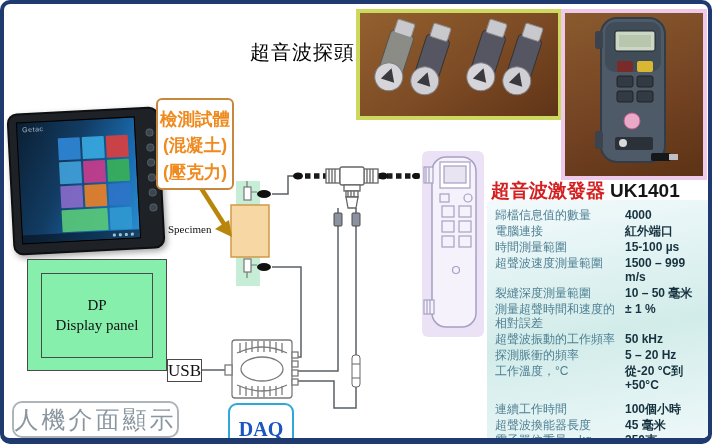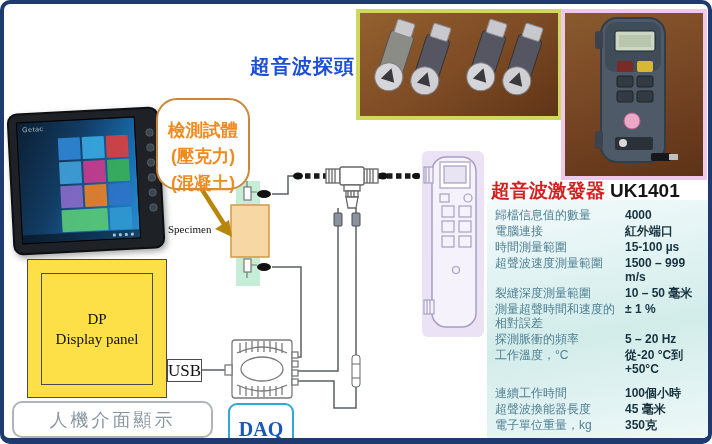--- a/index.html
+++ b/index.html
@@ -26,35 +26,35 @@
   .tab-btns span{width:6px;height:6px;border-radius:50%;background:#3c444c;border:1px solid #55606a;}
 
   
   #probes-photo{left:352px;top:5px;width:198px;height:103px;border:4px solid #ccd95e;
                 background:linear-gradient(135deg,#95603070 , #6e3d1c) #7c4a24;
                 background:linear-gradient(145deg,#93602f 0%,#7c4a24 55%,#5f3417 100%);}
   #exciter-photo{left:557px;top:5px;width:138px;height:163px;border:4px solid #eec9ea;
                  background:linear-gradient(160deg,#8a5a2e 0%,#744323 55%,#5c3315 100%);}
 
   
-  #probe-title{left:246px;top:49px;font-size:20px;font-weight:bold;color:#1d4ed8;letter-spacing:1px;}
-  #callout{left:152px;top:94px;width:94px;height:92px;background:#fff;border:2.5px solid #c8873c;
-           border-radius:21px;text-align:center;color:#ef8a1f;font-weight:bold;font-size:17.5px;
-           line-height:1.5;padding-top:17px;box-sizing:border-box;}
+  #probe-title{left:246px;top:35px;font-size:20px;font-weight:normal;color:#000000;letter-spacing:1px;}
+  #callout{left:152px;top:94px;width:78px;height:92px;background:#fff;border:2.5px solid #c8873c;
+           border-radius:6px;text-align:center;color:#ef8a1f;font-weight:bold;font-size:17.5px;
+           line-height:1.5;padding-top:6px;box-sizing:border-box;}
   #specimen-text{left:164px;top:219px;font-family:"Liberation Serif",serif;font-size:11px;color:#111;}
 
-  #dp-panel{left:23px;top:255px;width:140px;height:139px;border:1.5px solid #4a4a4a;background:#fde047;box-sizing:border-box;}
+  #dp-panel{left:23px;top:255px;width:140px;height:112px;border:1.5px solid #4a4a4a;background:#86efac;box-sizing:border-box;}
   #dp-inner{position:absolute;left:13px;top:13px;right:13px;bottom:12px;border:1.5px solid #4a4a4a;
             display:flex;flex-direction:column;align-items:center;justify-content:center;gap:3px;
             font-family:"Liberation Serif",serif;font-size:15px;color:#111;}
   #usb-box{left:163px;top:355px;width:35px;height:23px;border:1.5px solid #4a4a4a;background:#fff;
            display:flex;align-items:center;justify-content:center;
            font-family:"Liberation Serif",serif;font-size:17px;color:#111;box-sizing:border-box;}
-  #hmi-box{left:8px;top:397px;width:201px;height:37px;border:2px solid #aeb4b8;border-radius:10px;
-           display:flex;align-items:center;justify-content:center;color:#8a96a0;font-size:18px;
+  #hmi-box{left:8px;top:397px;width:167px;height:37px;border:2px solid #aeb4b8;border-radius:10px;
+           display:flex;align-items:center;justify-content:center;color:#8a96a0;font-size:24px;
            letter-spacing:3px;box-sizing:border-box;background:#fff;}
   #daq-box{left:224px;top:399px;width:66px;height:53px;border:2.5px solid #2fa8d8;border-radius:9px;
            display:flex;align-items:center;justify-content:center;color:#1a56c0;font-weight:bold;
            font-size:20px;font-family:"Liberation Serif",serif;box-sizing:border-box;background:#fff;}
 
   #exciter-title{left:487px;top:174px;font-size:19px;font-weight:bold;white-space:nowrap;}
   #exciter-title .zh{color:#d42020;}
   #exciter-title .model{color:#151515;margin-left:5px;}
 
   
@@ -253,22 +253,22 @@
         <rect x="30" y="18" width="8" height="18" rx="3" fill="#3a434e"></rect>
         <rect x="30" y="118" width="8" height="18" rx="3" fill="#3a434e"></rect>
       </g>
     </svg>
   </div>
 
   <div id="probe-title" class="abs">超音波探頭</div>
 
   <div id="callout" class="abs">
     <div>檢測試體</div>
+    <div>(混凝土)</div>
     <div>(壓克力)</div>
-    <div>(混凝土)</div>
   </div>
 
   <div id="specimen-text" class="abs">Specimen</div>
 
   <div id="dp-panel" class="abs">
     <div id="dp-inner">
       <span>DP</span>
       <span>Display panel</span>
     </div>
   </div>
@@ -302,20 +302,24 @@
       </div>
     <div class="spec-row">
         <span class="spec-label">裂縫深度測量範圍</span>
         <span class="spec-value">10 – 50 毫米</span>
       </div>
     <div class="spec-row">
         <span class="spec-label">測量超聲時間和速度的相對誤差</span>
         <span class="spec-value">± 1 %</span>
       </div>
     <div class="spec-row">
+        <span class="spec-label">超聲波振動的工作頻率</span>
+        <span class="spec-value">50 kHz</span>
+      </div>
+    <div class="spec-row">
         <span class="spec-label">探測脈衝的頻率</span>
         <span class="spec-value">5 – 20 Hz</span>
       </div>
     <div class="spec-row">
         <span class="spec-label">工作溫度，°C</span>
         <span class="spec-value">從-20 °C到 +50°C</span>
       </div>
     <div class="spec-row gap">
         <span class="spec-label">連續工作時間</span>
         <span class="spec-value">100個小時</span>

